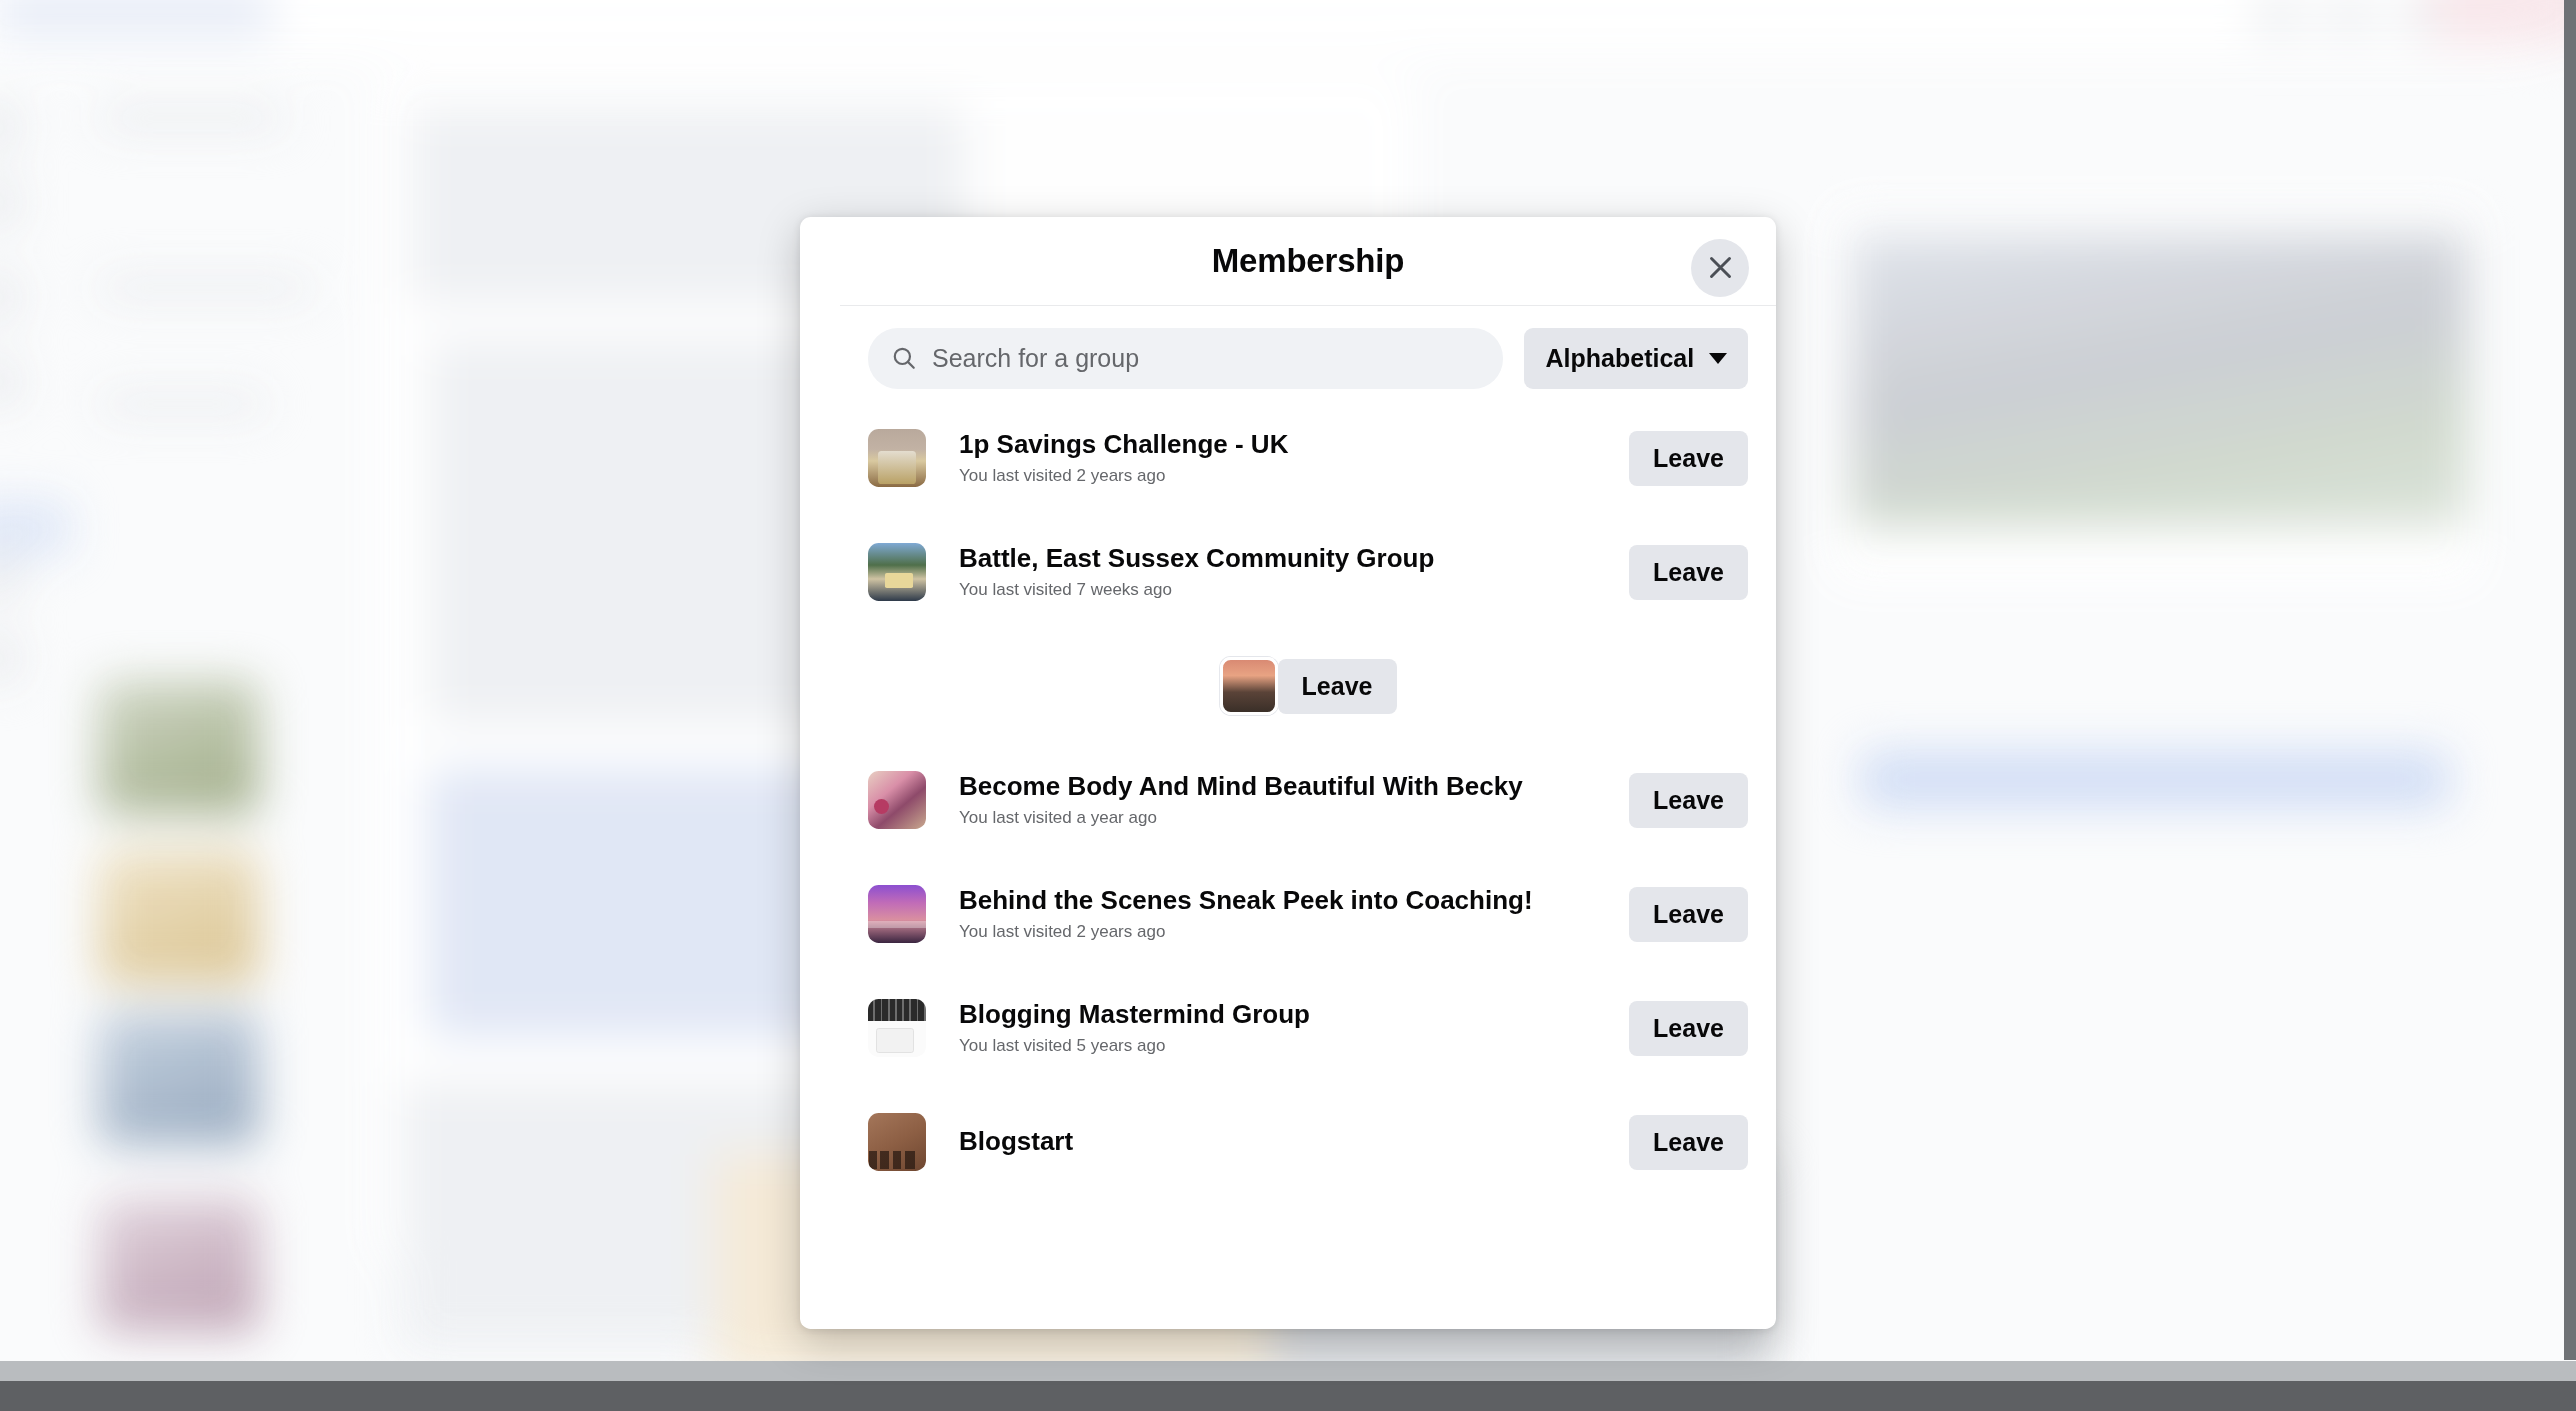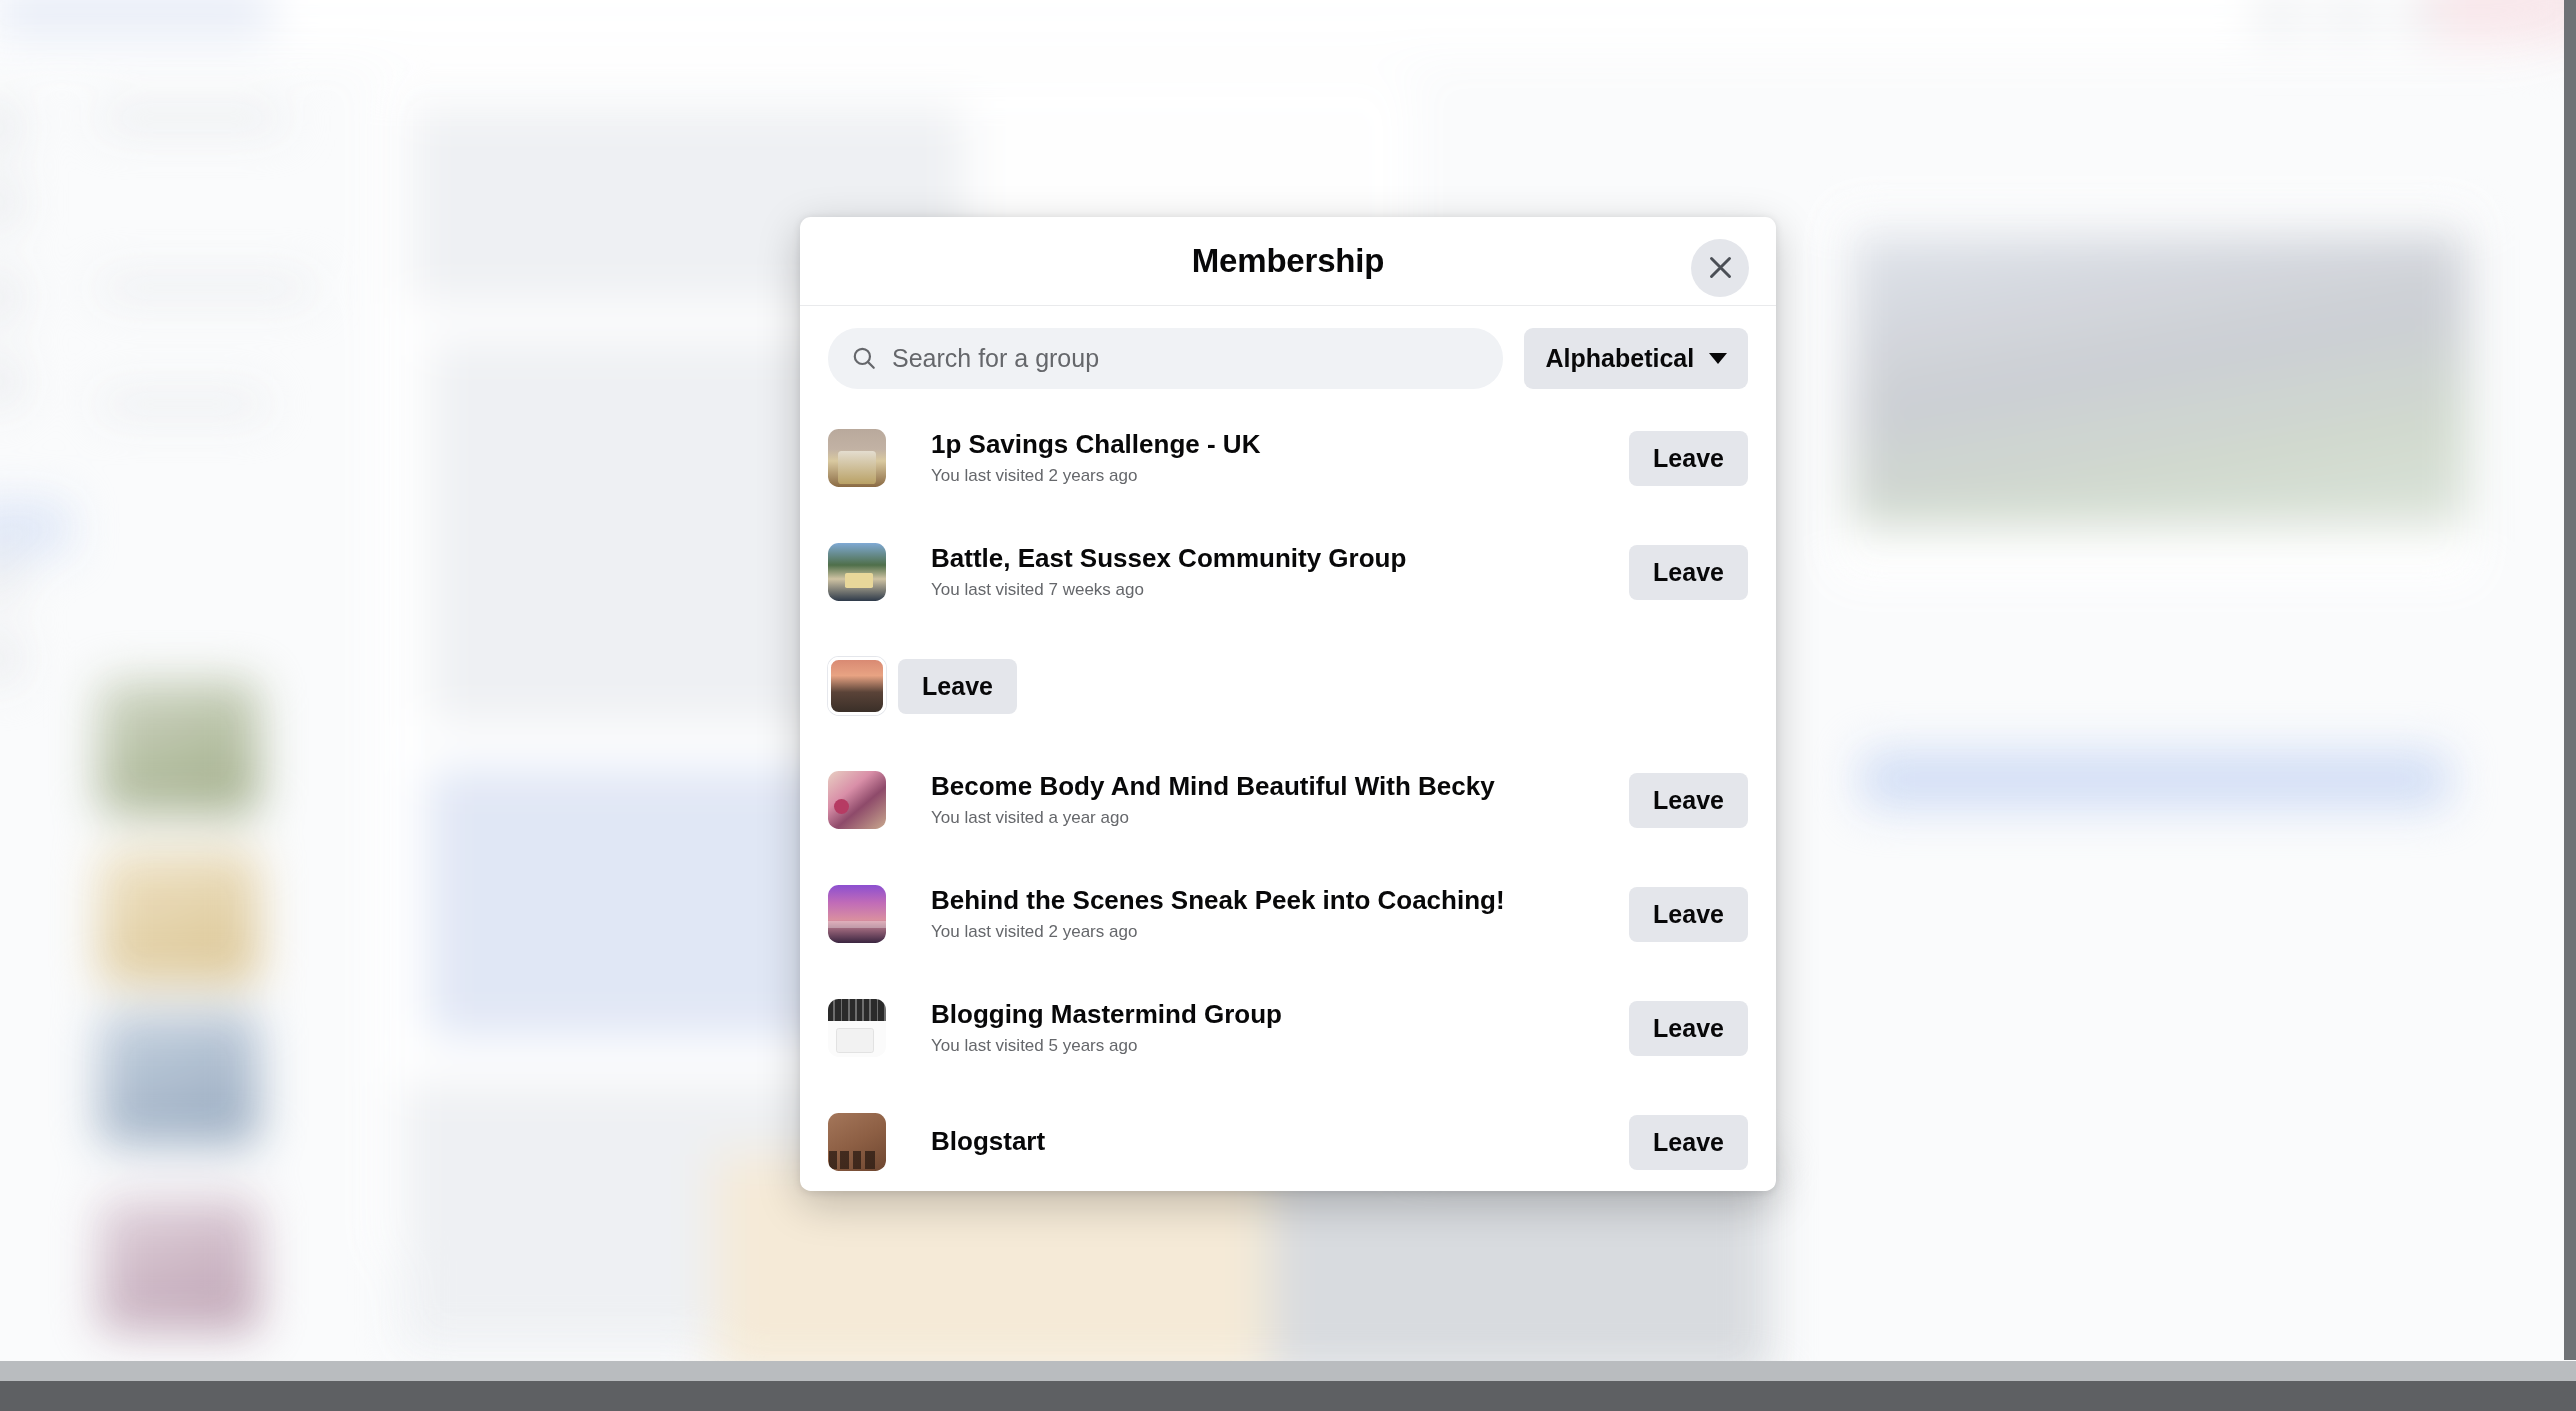--- a/index.html
+++ b/index.html
@@ -96,25 +96,26 @@
     position: absolute; left: 0; bottom: 30px; width: 2576px; height: 19.7px;
     background: #b9bcbf;
   }
 
   
   #modal {
     position: absolute;
     left: 800px;
     top: 217px;
     width: 976px;
-    height: 974px;
+    height: 1112px;
     background: #ffffff;
     border-radius: 10.7px;
     overflow: hidden;
     box-shadow: 0 12.5px 43px rgba(0,0,0,0.22), 0 1.8px 9px rgba(0,0,0,0.10);
+    padding-left: 40px;
   }
 
   .modal-header {
     position: relative;
     height: 89px;
     border-bottom: 1.8px solid #e9eaec;
   }
   .modal-title {
     position: absolute;
     left: 0; right: 0; top: 0;
@@ -193,22 +194,23 @@
     border-top: 11.6px solid #080809;
   }
 
   .group-list {
     padding: 0 28px;
   }
   .group-row {
     display: flex;
     align-items: center;
     height: 114px;
-    gap: 12px;
+    gap: 0;
     cursor: pointer;
+    justify-content: center;
   }
   .thumb {
     width: 58px;
     height: 58px;
     border-radius: 10.7px;
     flex: none;
     background-size: cover;
     background-position: center;
     position: relative;
     overflow: hidden;

